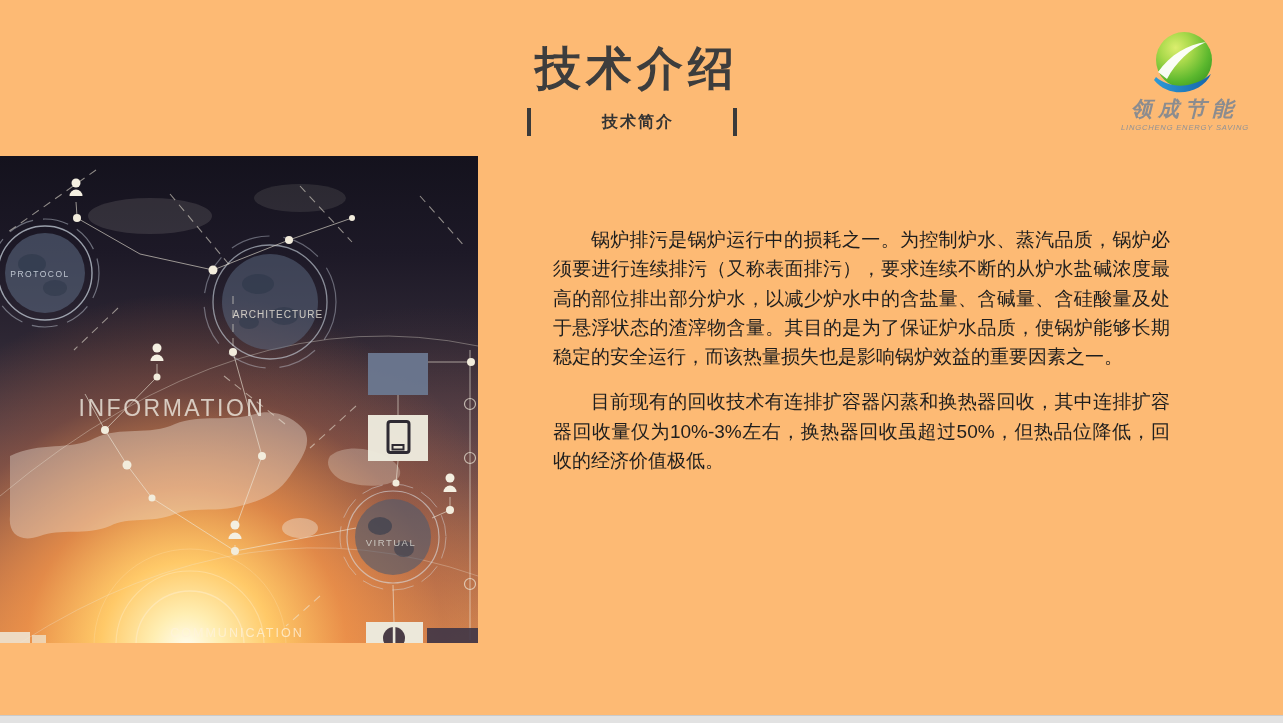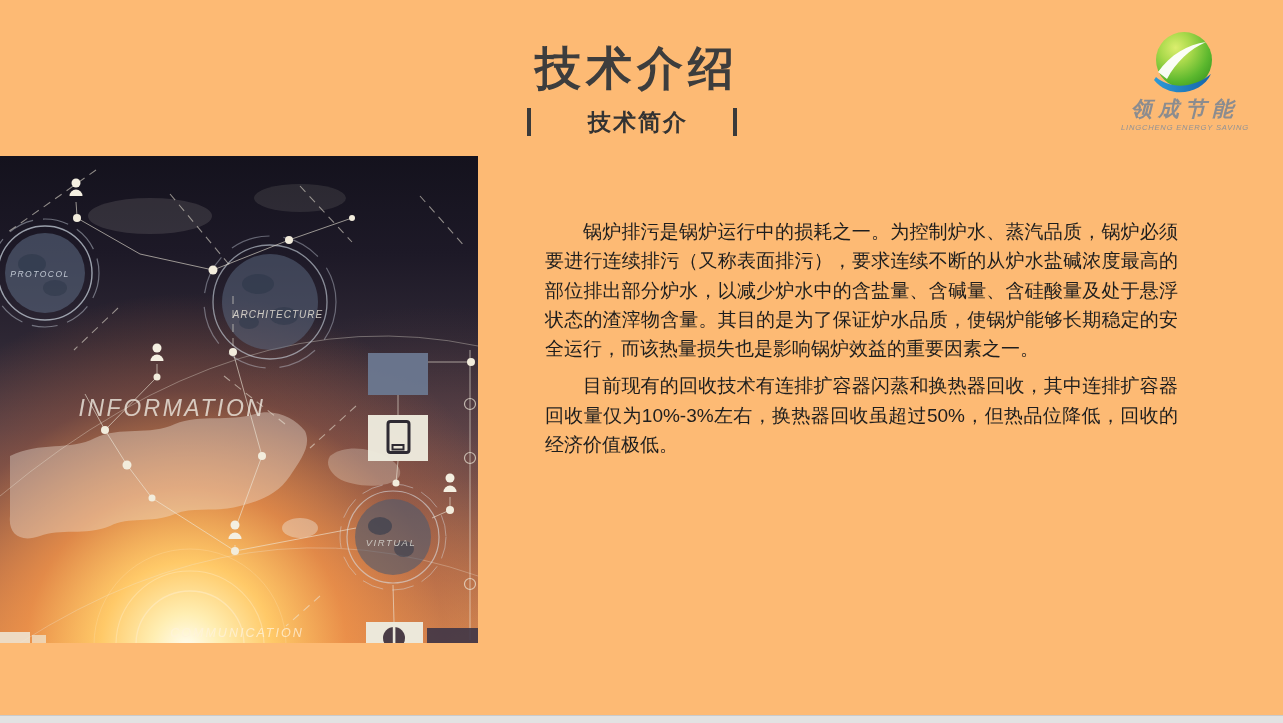--- a/index.html
+++ b/index.html
@@ -5,37 +5,37 @@
   html,body{margin:0;padding:0;background:#ffffff;}
   .slide{position:relative;width:1283px;height:723px;background:#fdba74;overflow:hidden;
          font-family:"Liberation Sans","DejaVu Sans",sans-serif;}
 
   
   .title{position:absolute;left:535px;top:44px;font-family:"Liberation Serif","DejaVu Serif",serif;
          font-size:46px;font-weight:900;color:#3d3d3d;letter-spacing:5px;line-height:1.1;}
   .subtitle-row{position:absolute;left:527px;top:107px;width:210px;height:30px;
                 display:flex;align-items:center;justify-content:space-between;}
   .subtitle-bar{width:4px;height:28px;background:#3a3a3a;}
-  .subtitle-text{font-size:23px;font-weight:bold;color:#333333;letter-spacing:2px;margin-left:12px;}
+  .subtitle-text{font-size:16px;font-weight:bold;color:#333333;letter-spacing:2px;margin-left:12px;}
 
   
   .logo{position:absolute;left:1118px;top:20px;width:134px;height:118px;font-style:italic;}
 
   
   .photo{position:absolute;left:0;top:156px;width:478px;height:487px;overflow:hidden;
     background:
       radial-gradient(circle at 39% 101%, #fffdf0 0%, #ffeeb2 6%, #ffc968 15%, rgba(240,145,72,.82) 28%, rgba(190,100,62,.35) 45%, rgba(120,70,60,0) 62%),
       radial-gradient(circle at 92% 108%, rgba(235,150,85,.55) 0%, rgba(160,90,70,.25) 30%, rgba(0,0,0,0) 55%),
-      linear-gradient(180deg,#14121d 0%,#1d1927 20%,#2e2734 38%,#4c3c46 56%,#74534e 72%,#a56c4e 86%,#d18d53 100%); font-style: italic;}
+      linear-gradient(180deg,#14121d 0%,#1d1927 20%,#2e2734 38%,#4c3c46 56%,#74534e 72%,#a56c4e 86%,#d18d53 100%);}
   .photo svg{position:absolute;left:0;top:0;}
 
   
   .body-text{position:absolute;left:537px;top:209px;width:649px;
              font-size:19px;line-height:29.3px;color:#1e1e1e;text-align:justify;}
-  .body-text p{margin:8px;text-indent:2em;}
+  .body-text p{margin:16px;text-indent:2em;}
   .em-seg{font-weight:bold;text-decoration:underline;text-decoration-thickness:2px;text-underline-offset:5px;}
 
   
   .bottom-strip{position:absolute;left:0;bottom:0;width:100%;height:7px;background:#e2e2e2;border-top:1px solid #cacaca;}
 </style>
 </head>
 <body>
 
 <div class="slide">
 

